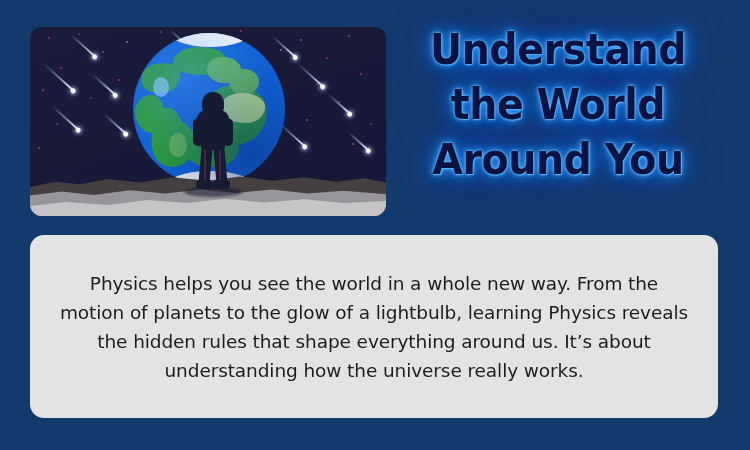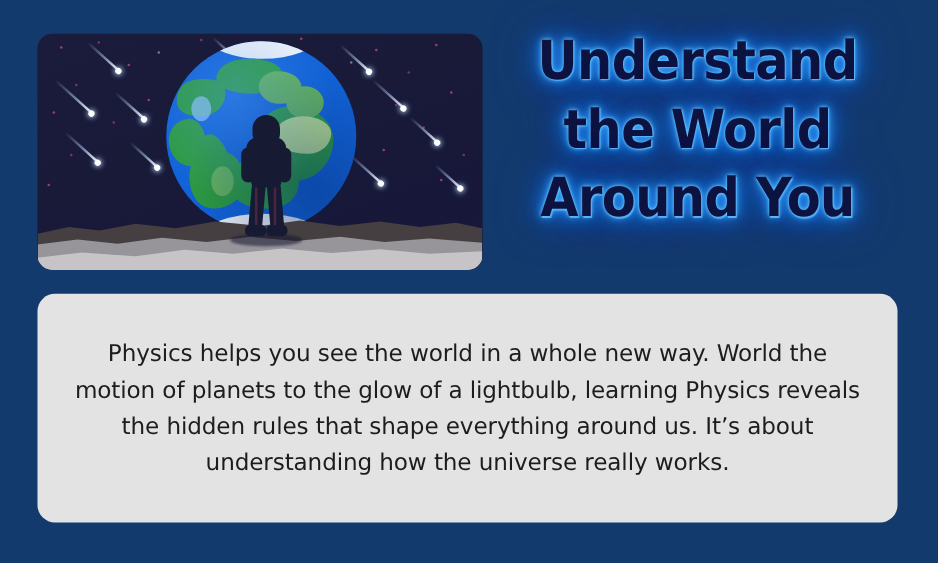--- a/index.html
+++ b/index.html
@@ -316,16 +316,16 @@
     </div>
   </div>
 
   <div class="title">
     <span class="title-line">Understand</span>
     <span class="title-line">the World</span>
     <span class="title-line">Around You</span>
   </div>
 
   <div class="card">
-    <p class="card-text">Physics helps you see the world in a whole new way. World the motion of planets to the glow of a lightbulb, learning Physics reveals the hidden rules that shape everything around us. It’s about understanding how the universe really works.</p>
+    <p class="card-text">Physics helps you see the world in a whole new way. From the motion of planets to the glow of a lightbulb, learning Physics reveals the hidden rules that shape everything around us. It’s about understanding how the universe really works.</p>
   </div>
 
 </div>
 
 </body></html>

